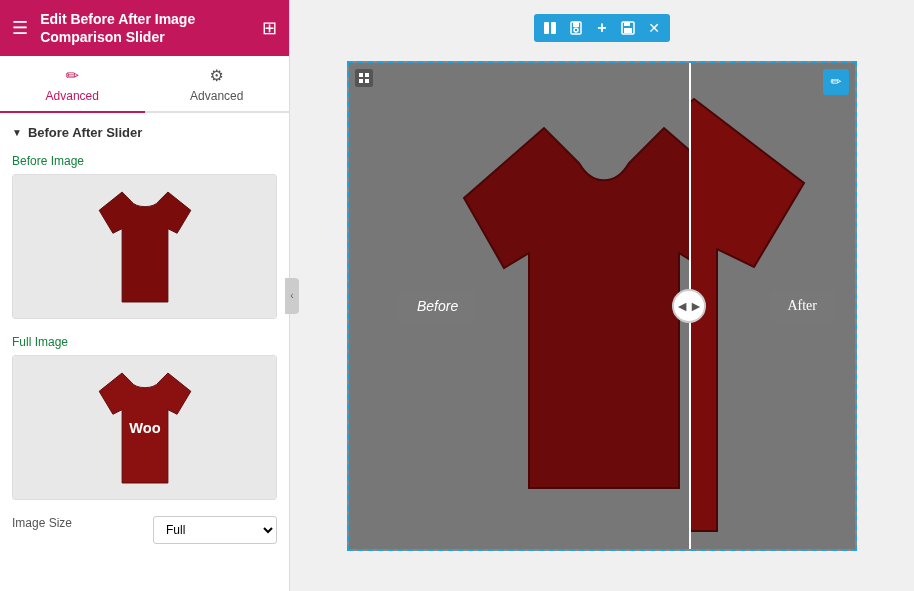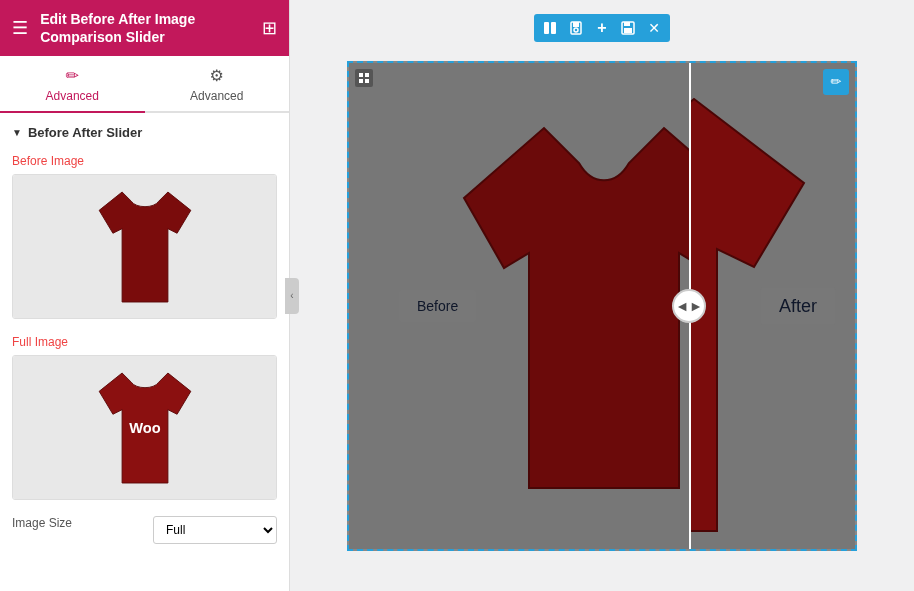--- a/index.html
+++ b/index.html
@@ -89,21 +89,21 @@
       margin-bottom: 14px;
       color: #333;
     }
 
     .section-header .arrow {
       font-size: 10px;
     }
 
     .field-label {
       font-size: 12px;
-      color: #ef4444;
+      color: #15803d;
       margin-bottom: 6px;
     }
 
     .image-preview-box {
       border: 1px solid #ddd;
       border-radius: 3px;
       overflow: hidden;
       background: #f5f5f5;
       margin-bottom: 16px;
       height: 145px;
@@ -313,38 +313,40 @@
       font-size: 14px;
       color: #555;
     }
 
     #before-label {
       position: absolute;
       top: 50%;
       left: 50px;
       transform: translateY(-50%);
       background: rgba(120,120,120,0.85);
-      color: #0f172a;
+      color: #ffffff;
       padding: 8px 18px;
       font-size: 14px;
       border-radius: 2px;
       z-index: 3;
+      font-style: italic;
     }
 
     #after-label {
       position: absolute;
       top: 50%;
       right: 20px;
       transform: translateY(-50%);
       background: rgba(120,120,120,0.85);
-      color: #0f172a;
+      color: #ffffff;
       padding: 8px 18px;
-      font-size: 18px;
+      font-size: 14px;
       border-radius: 2px;
       z-index: 3;
+      font-family: Liberation Serif, serif;
     }
   </style>
 </head>
 <body>
 
 <div id="sidebar">
   <div id="sidebar-header">
     <span class="menu-icon">☰</span>
     <span class="title-text">Edit Before After Image Comparison Slider</span>
     <span class="grid-icon">⊞</span>

